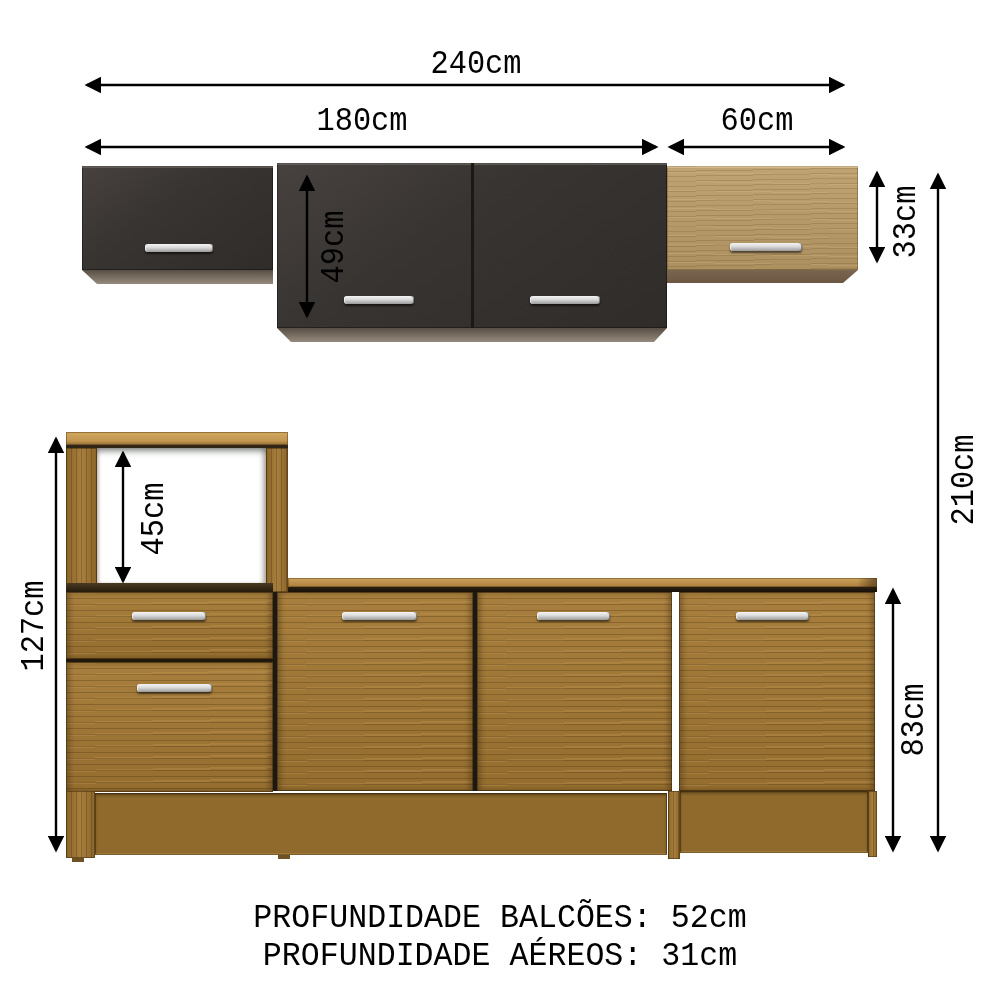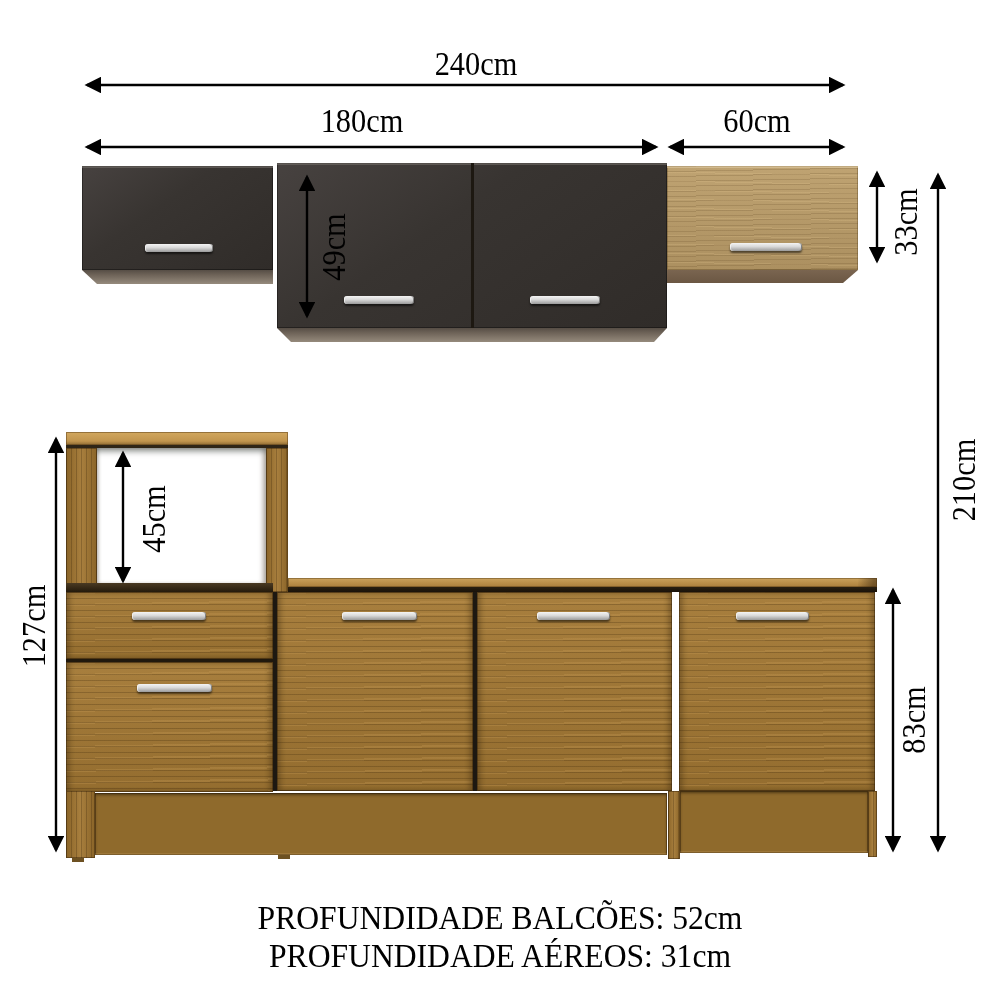--- a/index.html
+++ b/index.html
@@ -1,17 +1,17 @@
 <!DOCTYPE html>
 <html><head>
 <meta charset="utf-8">
 <style>
   html,body{margin:0;padding:0;background:#ffffff;}
   .canvas{position:relative;width:1000px;height:1000px;background:#ffffff;overflow:hidden;
-          font-family:Liberation Serif, serif;}
+          font-family:Liberation Mono, monospace;}
   .abs{position:absolute;}
 
   
   .arrows{position:absolute;left:0;top:0;width:1000px;height:1000px;pointer-events:none;}
   .dim-label{position:absolute;color:#000;font-size:33px;line-height:1;white-space:nowrap;
              transform:translate(-50%,-50%) scaleX(.92);}
   .dim-label.v{transform:translate(-50%,-50%) rotate(-90deg) scaleX(.92);}
 
   
   .footer-line{position:absolute;left:0;width:1000px;text-align:center;color:#000;

